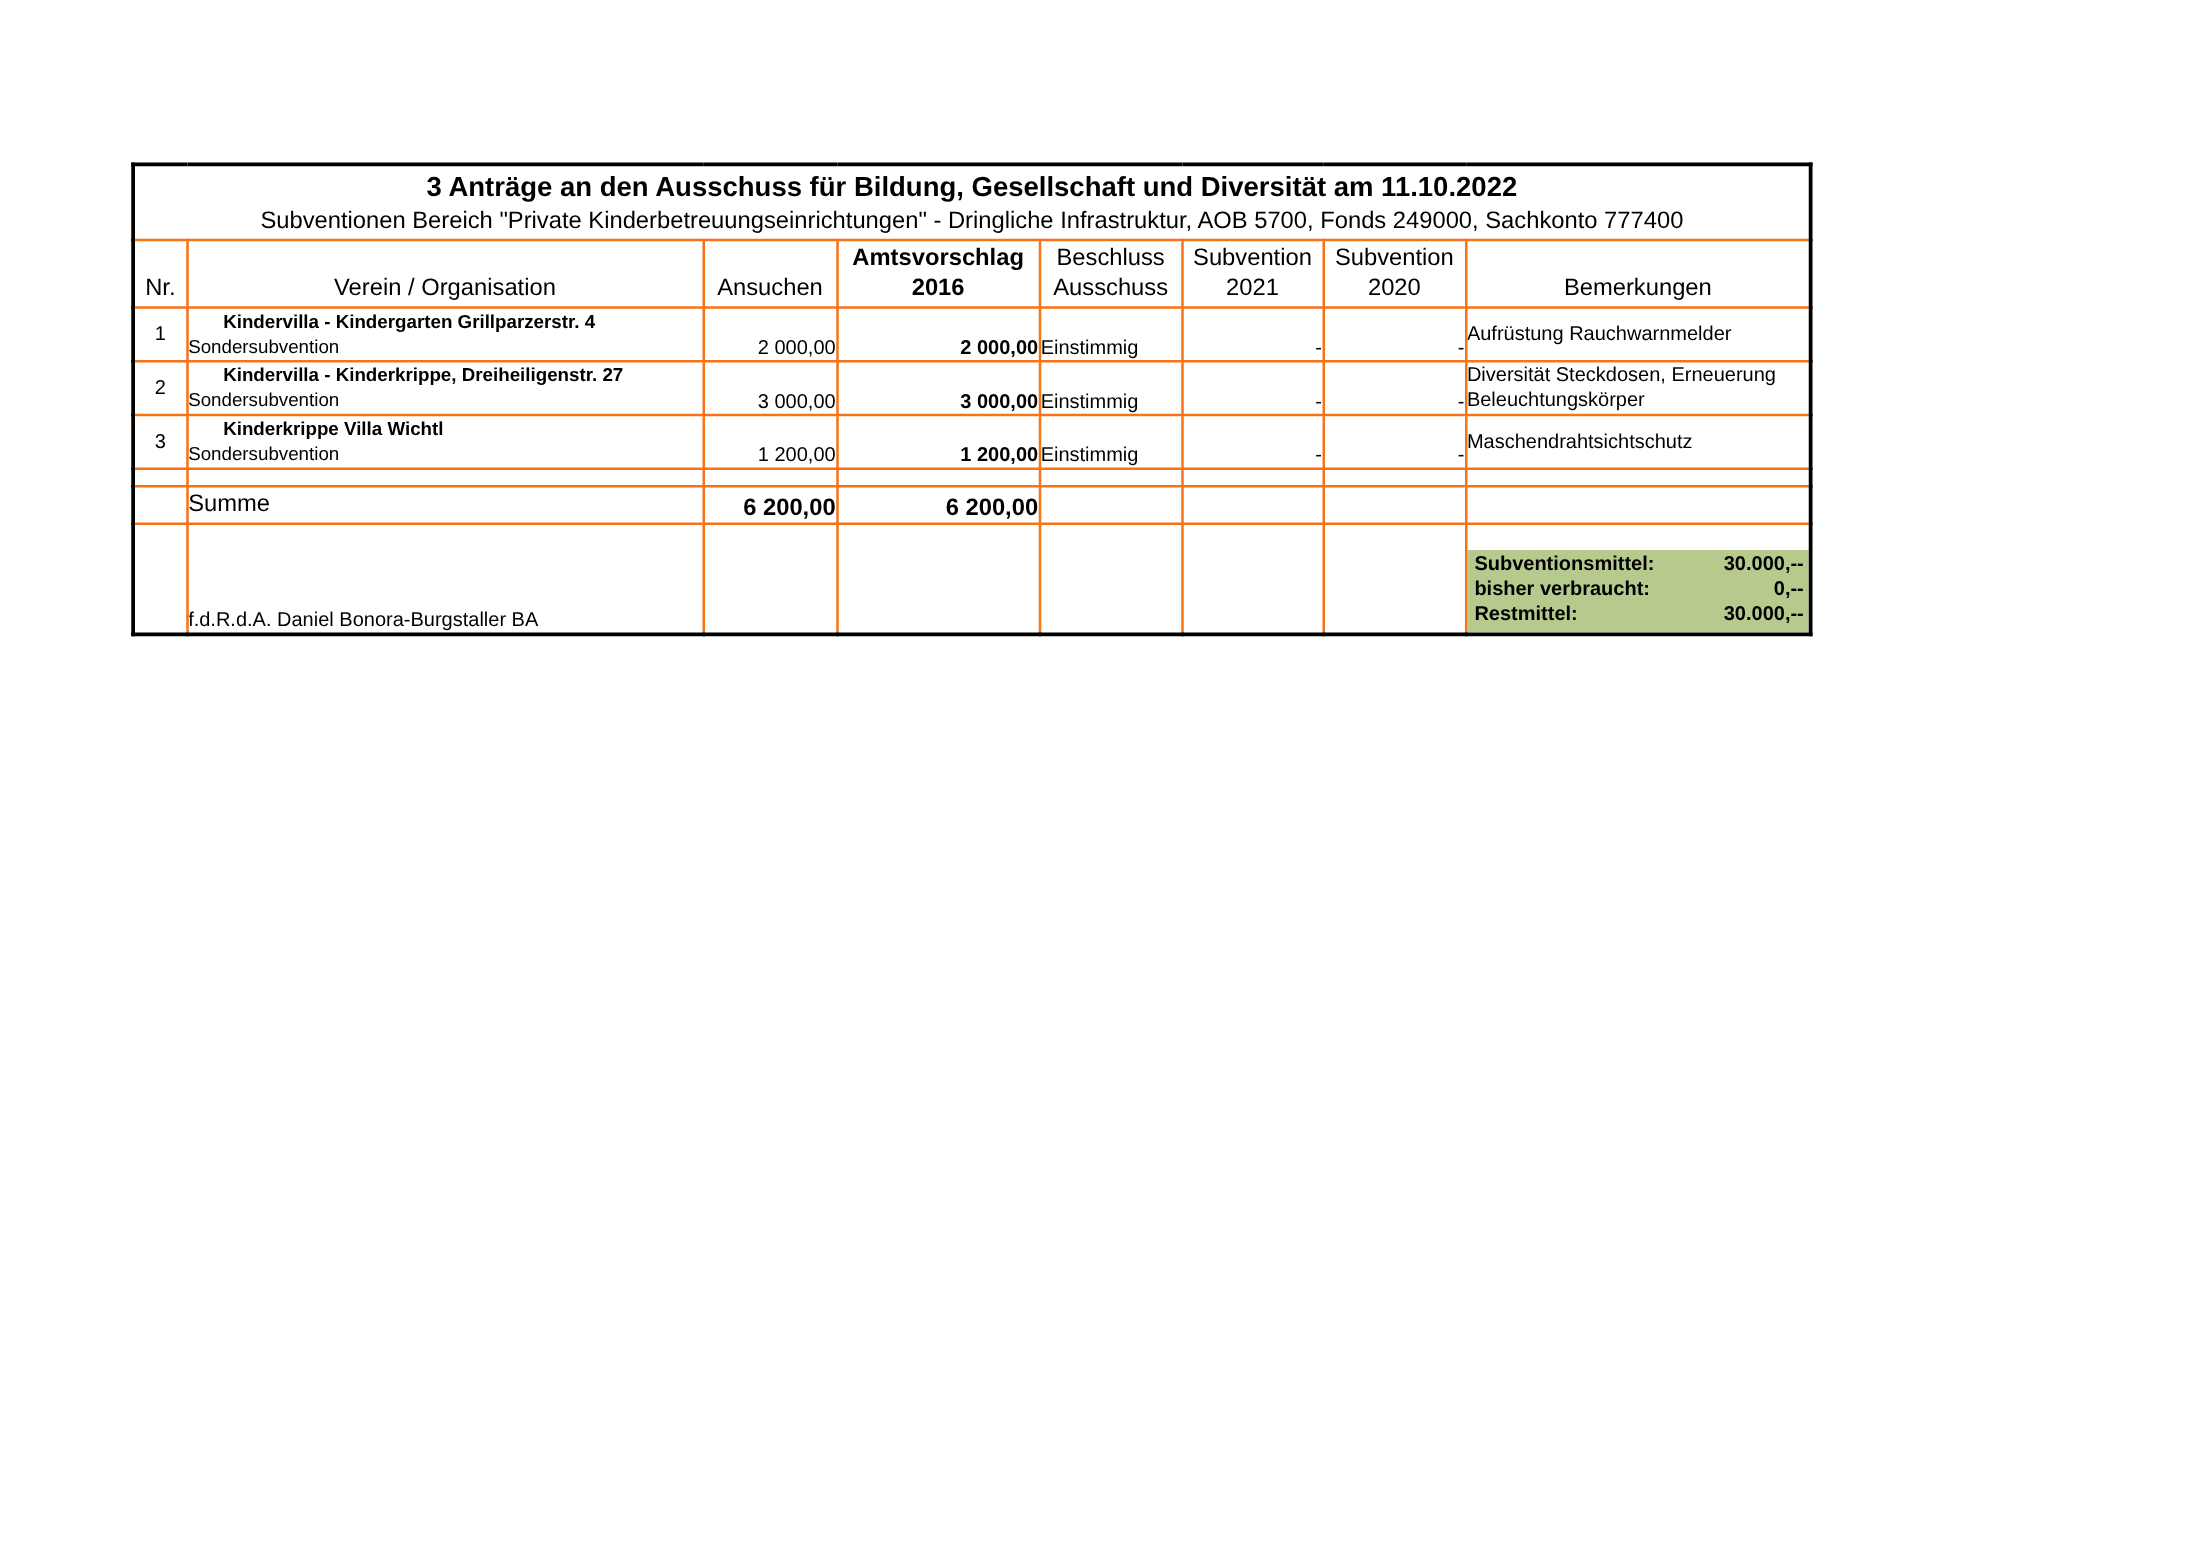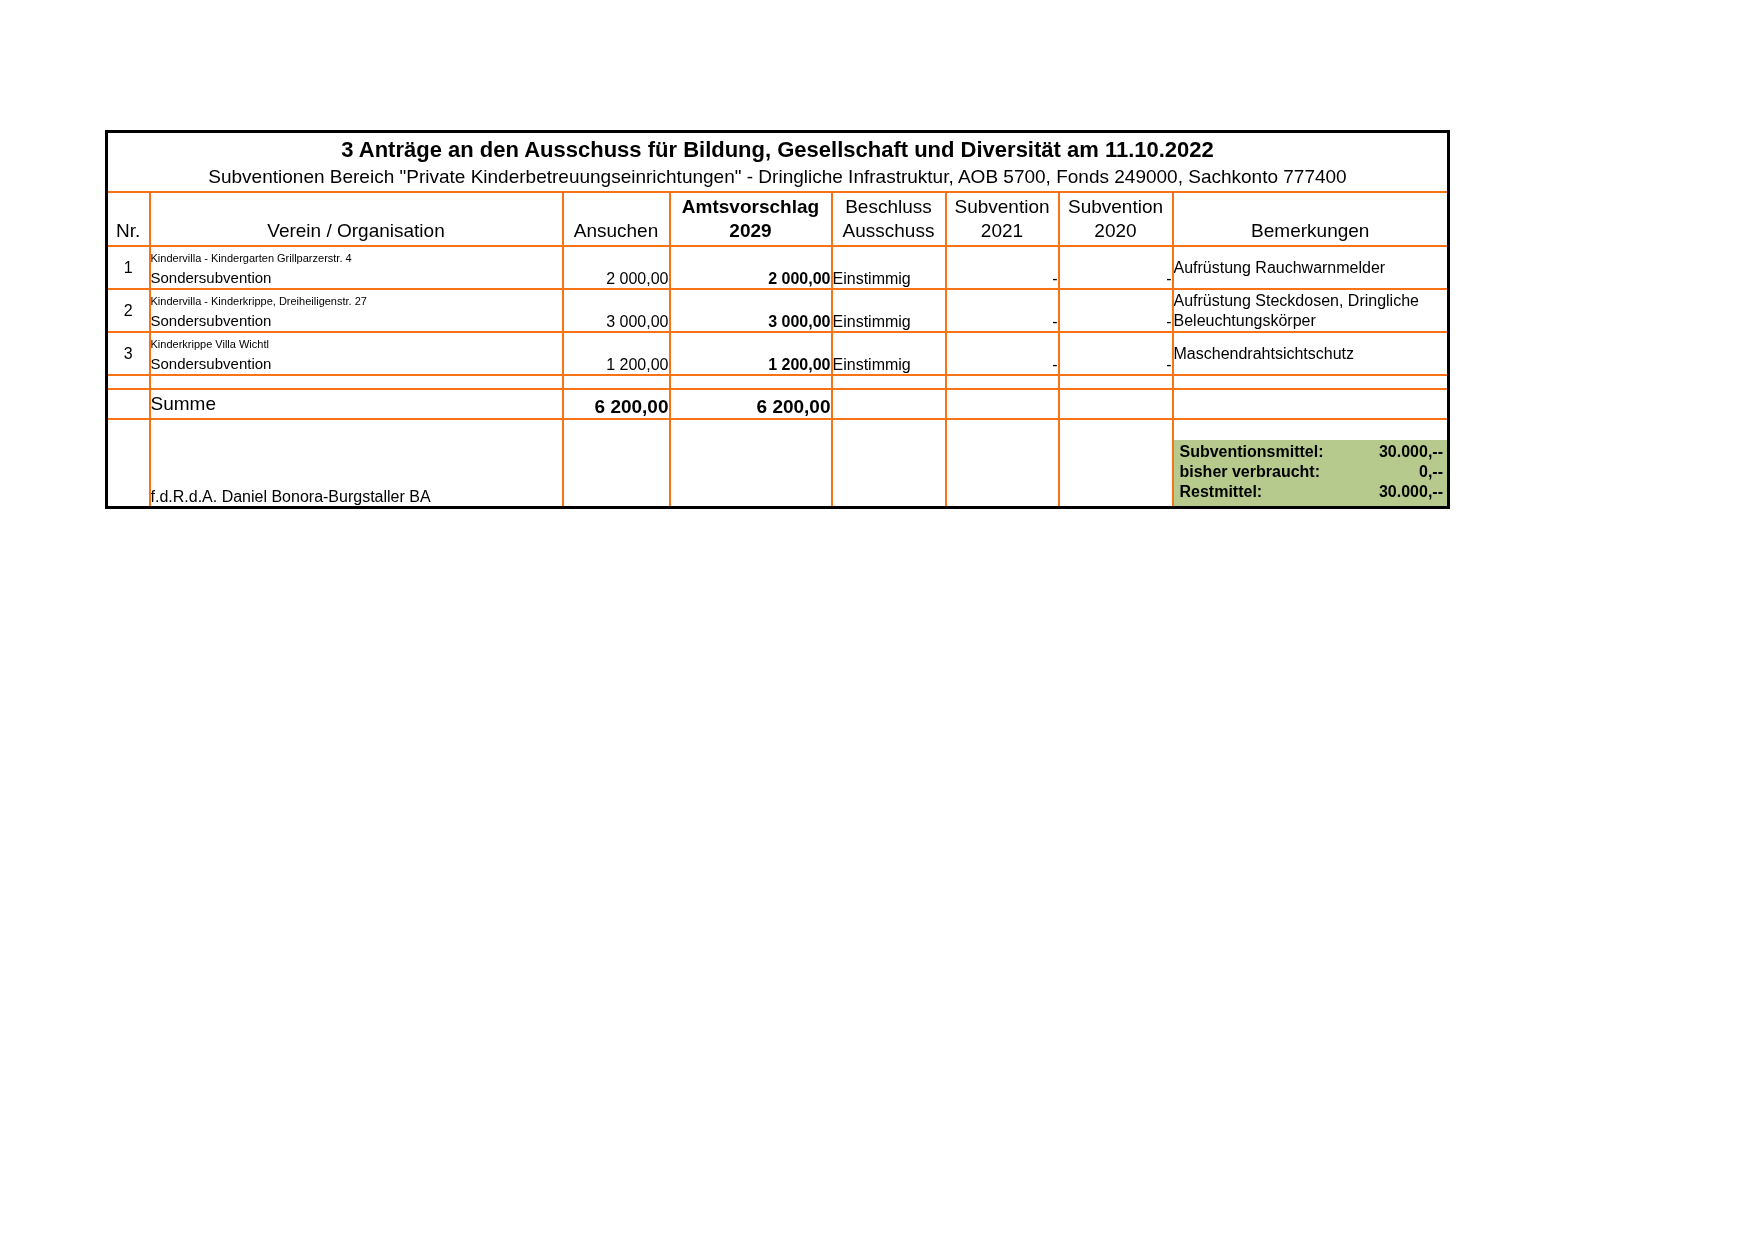--- a/index.html
+++ b/index.html
@@ -65,23 +65,24 @@
     vertical-align: middle;
     font-size: 16px;
   }
   td.org {
     vertical-align: middle;
     padding-left: 4px;
     padding-right: 4px;
   }
   .org-name {
     display: block;
-    font-weight: normal;
-    font-size: 11px;
-    line-height: 20px;
+    font-weight: bold;
+    font-size: 15px;
+    line-height: 20px;
+    margin-left: 28px;
   }
   .org-sub {
     display: block;
     font-size: 15px;
     line-height: 20px;
   }
   td.num {
     text-align: right;
     vertical-align: bottom;
     padding-right: 8px;
@@ -166,21 +167,21 @@
         <div class="doc-subtitle">Subventionen Bereich "Private Kinderbetreuungseinrichtungen" - Dringliche Infrastruktur, AOB 5700, Fonds 249000, Sachkonto 777400</div>
       </td>
     </tr>
 
     <tr class="hdr">
       <th>Nr.</th>
       <th>Verein / Organisation</th>
       <th>Ansuchen</th>
       <th class="bold">
         <div>Amtsvorschlag</div>
-        <div>2029</div>
+        <div>2016</div>
       </th>
       <th>
         <div>Beschluss</div>
         <div>Ausschuss</div>
       </th>
       <th>
         <div>Subvention</div>
         <div>2021</div>
       </th>
       <th>
@@ -208,21 +209,21 @@
       <td class="nr">2</td>
       <td class="org">
         <span class="org-name">Kindervilla - Kinderkrippe, Dreiheiligenstr. 27</span>
         <span class="org-sub">Sondersubvention</span>
       </td>
       <td class="num">3 000,00</td>
       <td class="num bold">3 000,00</td>
       <td class="beschluss">Einstimmig</td>
       <td class="dash">-</td>
       <td class="dash">-</td>
-      <td class="bemerk">Aufrüstung Steckdosen, Dringliche Beleuchtungskörper</td>
+      <td class="bemerk">Diversität Steckdosen, Erneuerung Beleuchtungskörper</td>
     </tr>
 
     <tr class="datarow">
       <td class="nr">3</td>
       <td class="org">
         <span class="org-name">Kinderkrippe Villa Wichtl</span>
         <span class="org-sub">Sondersubvention</span>
       </td>
       <td class="num">1 200,00</td>
       <td class="num bold">1 200,00</td>

